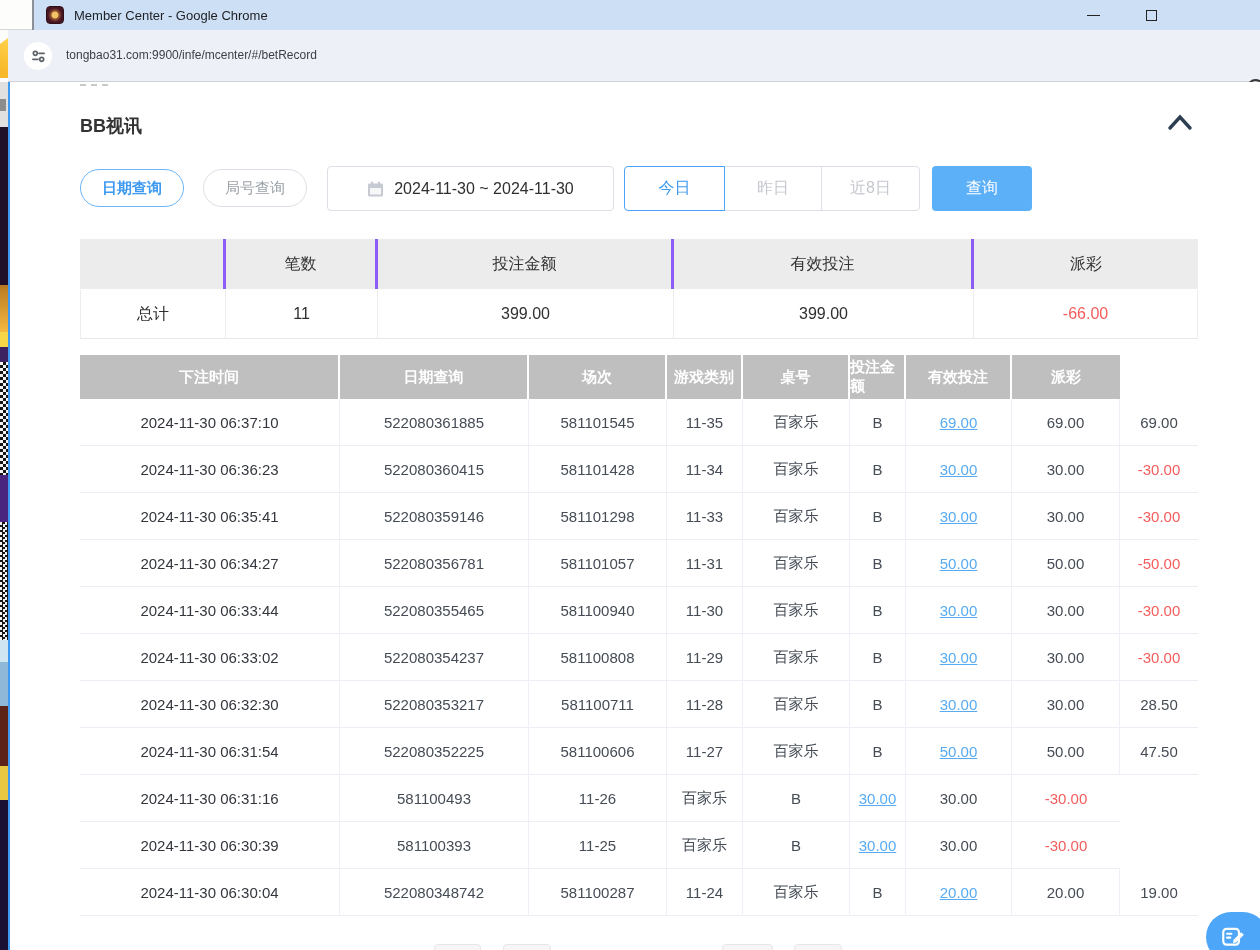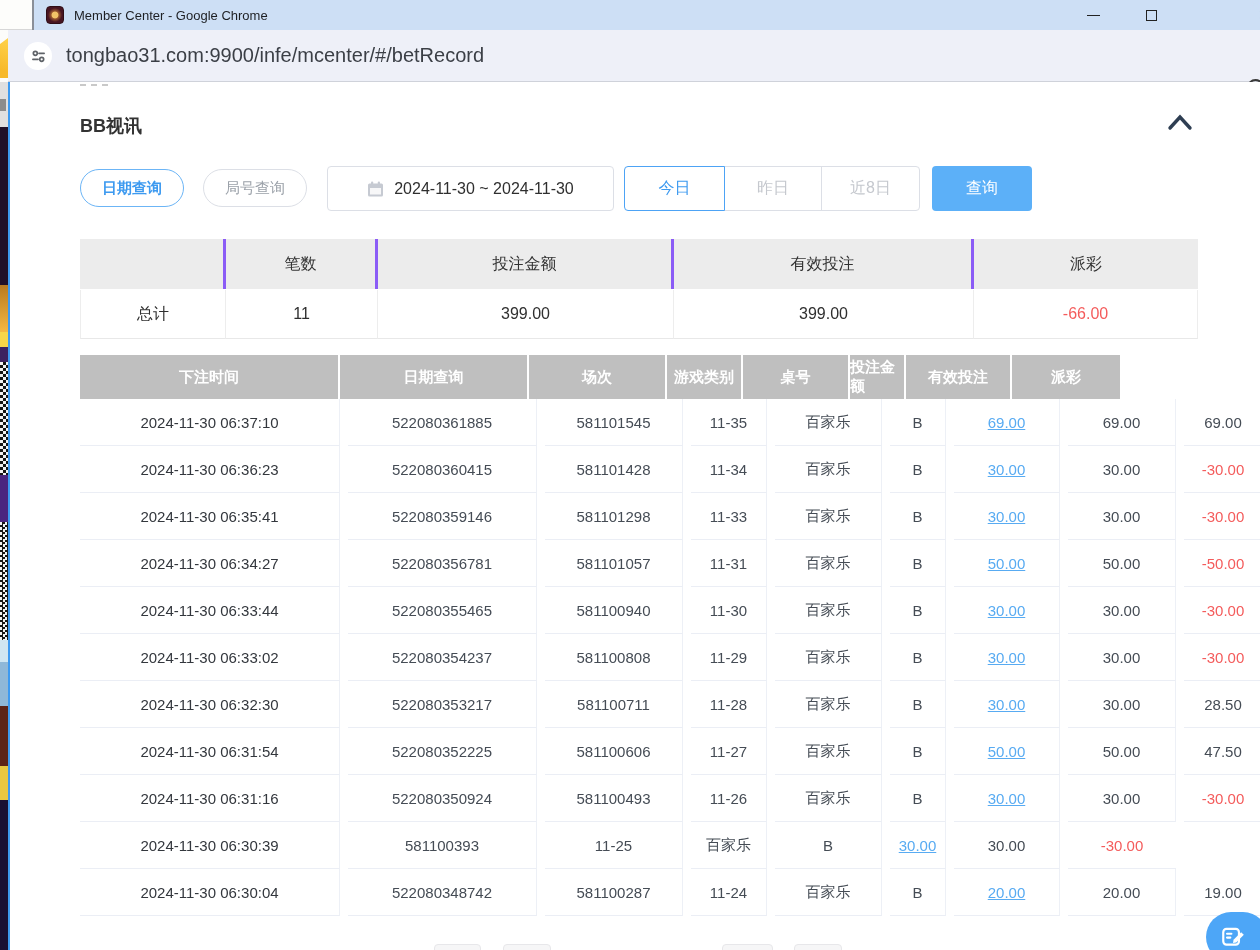--- a/index.html
+++ b/index.html
@@ -23,21 +23,21 @@
   .wc { position:absolute; top:0; height:30px; display:flex; align-items:center; justify-content:center; color:#222; }
   .wc-min { left:0; width:46px; } .wc-min b { display:block; width:13px; height:0; border-top:1.6px solid #222; }
   .wc-max { left:58px; width:46px; } .wc-max b { display:block; width:11px; height:11px; border:1.4px solid #222; }
   .wc-close { left:116px; width:90px; justify-content:flex-start; padding-left:72px; font-size:15px; color:#222; }
 
   
   .urlbar { position:absolute; left:8px; top:30px; right:0; height:52px; background:#eef0f8;
             border-bottom:1px solid #cfd2da; }
   .site-settings { position:absolute; left:16px; top:12px; width:28px; height:28px; border-radius:50%;
                    background:#fff; display:flex; align-items:center; justify-content:center; }
-  .url-text { position:absolute; left:58px; top:0; height:52px; line-height:51px; font-size:20px; color:#3b3f46; }
+  .url-text { position:absolute; left:58px; top:0; height:52px; line-height:51px; font-size:12px; color:#3b3f46; }
   .record-dot { position:absolute; right:-4px; top:49px; width:17px; height:17px; border-radius:50%;
                 border:2px solid #3a3a3a; display:flex; align-items:center; justify-content:center; }
   .record-dot i { width:6px; height:6px; border-radius:50%; background:#3a3a3a; }
 
   
   .left-strip { position:absolute; left:0; top:82px; width:8px; height:868px; }
   .left-strip > div { width:8px; }
   .blue-edge { position:absolute; left:8px; top:82px; width:2px; height:868px; background:#3d9af0; }
   .chk { background:repeating-conic-gradient(#151515 0% 25%, #f2f2f2 0% 50%); background-size:6px 6px; }
 
@@ -76,21 +76,21 @@
   .sum-body .td:last-child { border-right:1px solid #ededed; }
   .neg { color:#f45c5c !important;text-align:center; }
 
   
   .bet-table { position:absolute; left:70px; top:273px; width:1118px; }
   .thead, .tr { display:grid; grid-template-columns:260px 189px 138px 76px 107px 56px 106px 108px 78px;border-radius:12px; }
   .thead { height:44px; }
   .thead .th { background:#bfbfbf; color:#fff; font-weight:bold; font-size:15px;
                display:flex; align-items:center; justify-content:center; border-right:2px solid #fff; }
   .thead .th:last-child { border-right:none; }
-  .tr { height:47px;gap:8px; }
+  .tr { height:47px; }
   .tr .td { display:flex; align-items:center; justify-content:center; font-size:15px; color:#454c55;
             border-bottom:1px solid #ebeef5; border-right:1px solid #edf0f6; }
   .tr .td:last-child { border-right:none; }
   .tr .td.c0 { color:#33373d; }
   .amt-link { color:#58abf2; text-decoration:underline; cursor:pointer; }
 
   
   .pg { position:absolute; top:862px; height:10px; background:#f6f6f7; border:1px solid #e7e7ea;
         border-radius:4px 4px 0 0; cursor:pointer; }
   .pg1 { left:424px; width:47px; } .pg2 { left:493px; width:48px; }
@@ -314,21 +314,20 @@
             <div class="td c4">百家乐</div>
             <div class="td c5">B</div>
             <div class="td c6">
               <span class="amt-link">50.00</span>
             </div>
             <div class="td c7">50.00</div>
             <div class="td c8">47.50</div>
           </div>
           <div class="tr">
             <div class="td c0">2024-11-30 06:31:16</div>
-            <div class="td c1">522080350924</div>
             <div class="td c2">581100493</div>
             <div class="td c3">11-26</div>
             <div class="td c4">百家乐</div>
             <div class="td c5">B</div>
             <div class="td c6">
               <span class="amt-link">30.00</span>
             </div>
             <div class="td c7">30.00</div>
             <div class="td c8 neg">-30.00</div>
           </div>

